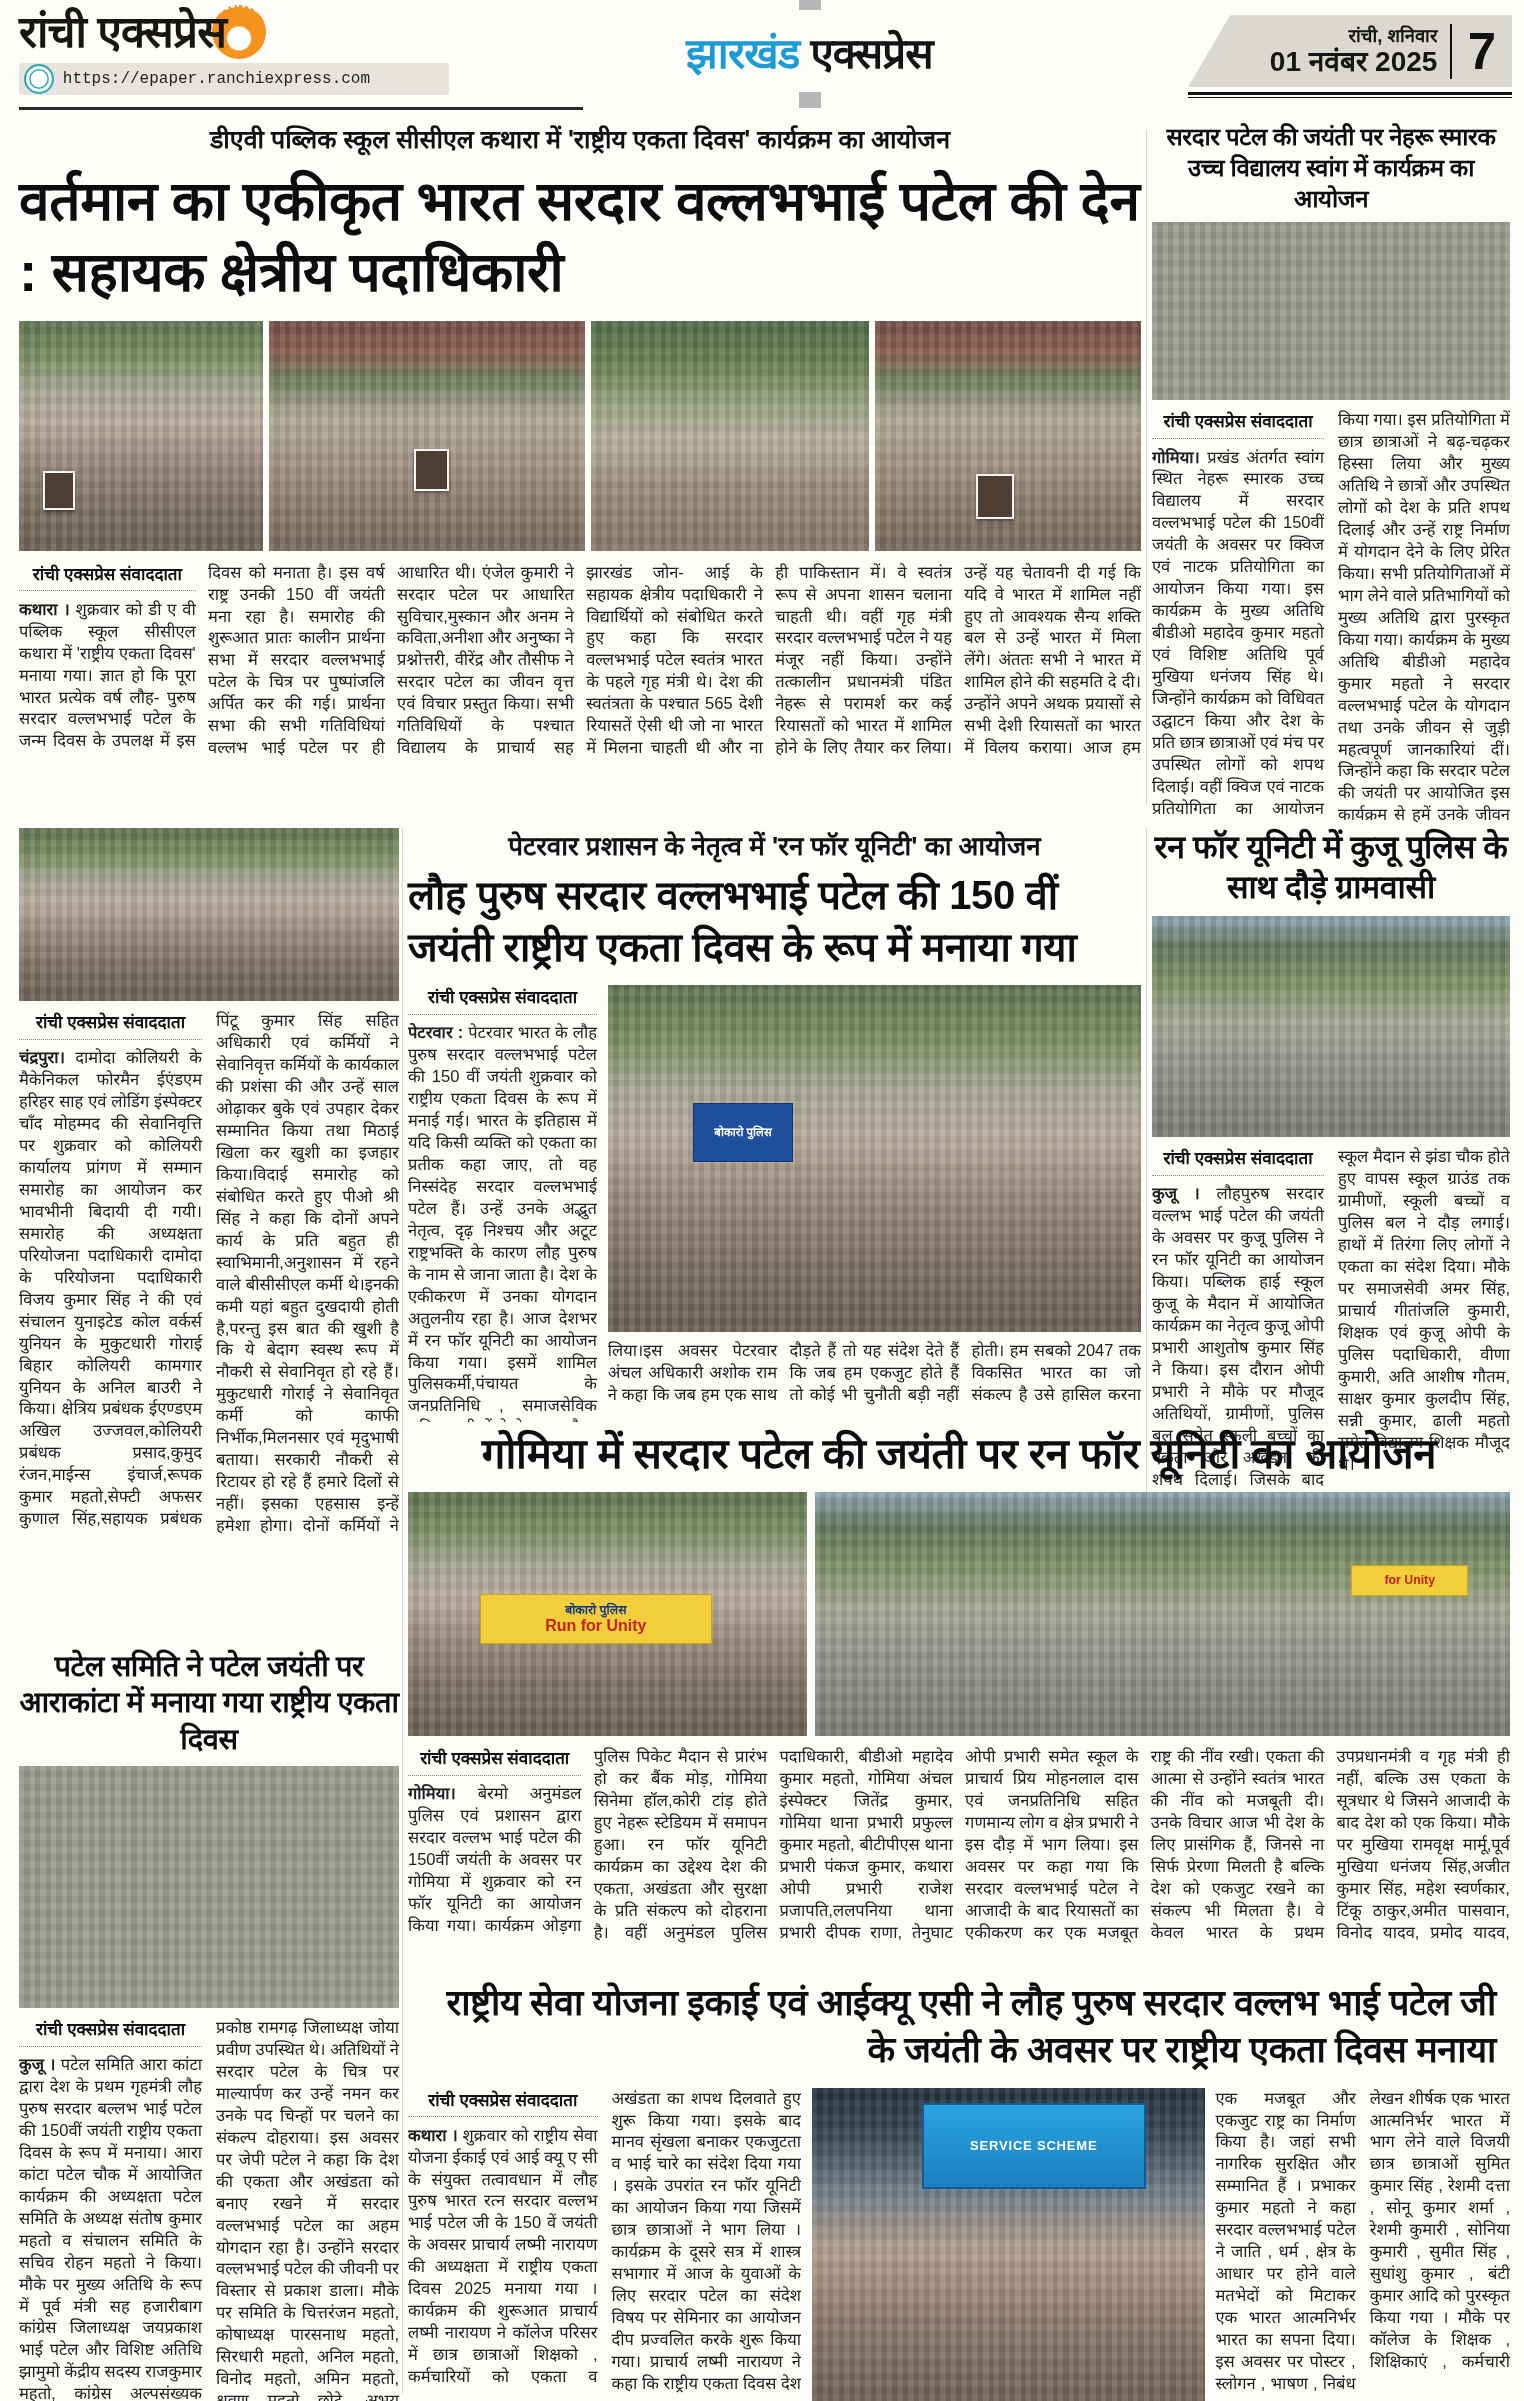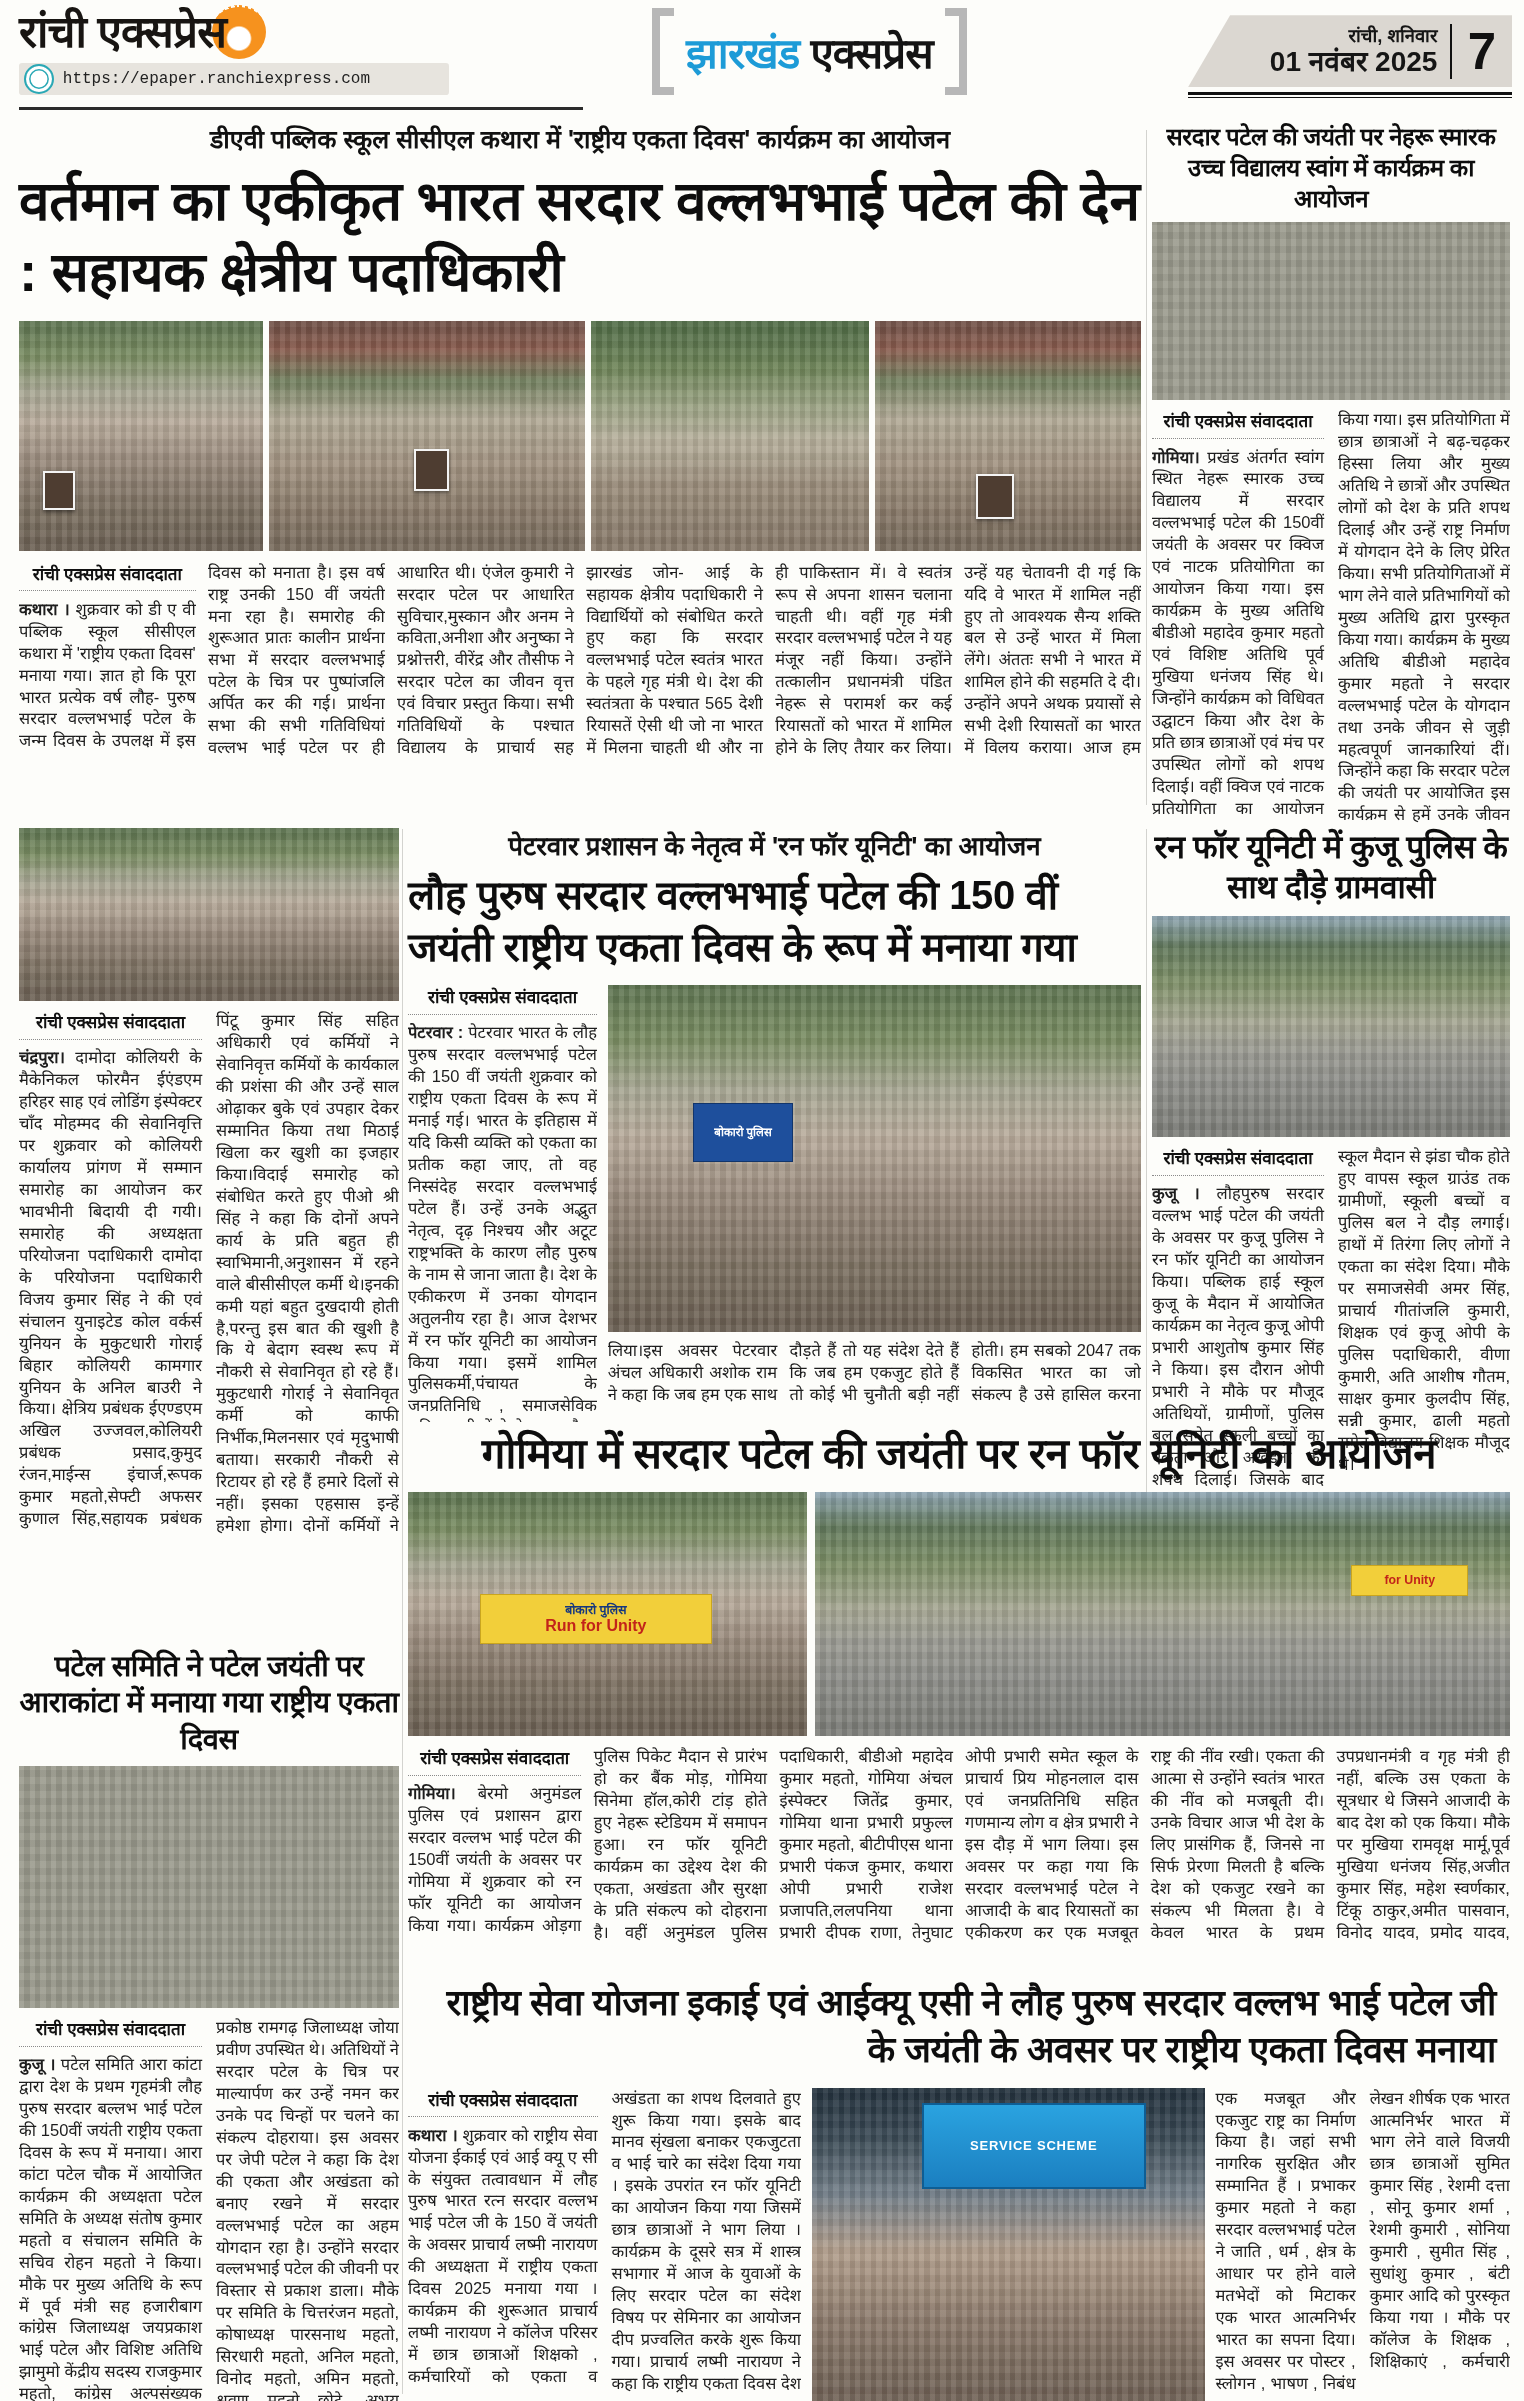--- a/index.html
+++ b/index.html
@@ -86,21 +86,21 @@
     <div class="abs" style="left:19px;top:9.2px;width:476px;">
       <div class="sun"></div>
       <div class="logo-title">रांची एक्सप्रेस</div>
       <div class="url-bar">
         <span class="hand-icon"></span>
         <span class="url-text">https://epaper.ranchiexpress.com</span>
       </div>
     </div>
     <div class="abs rule" style="left:19px;top:107px;width:564px;height:3.1px;"></div>
 
-    <div class="abs masthead" style="left:564px;top:14px;width:491px;height:74px;">
+    <div class="abs masthead" style="left:564px;top:14px;width:491px;height:74px;flex-direction:column;">
       <div class="bracket l"></div>
       <div class="masthead-text">
         <span class="w1">झारखंड</span>
         <span class="w2">एक्सप्रेस</span>
       </div>
       <div class="bracket r"></div>
     </div>
 
     <div class="abs date-band" style="left:1188px;top:15.3px;width:324px;height:72px;">
       <div class="date-text">

